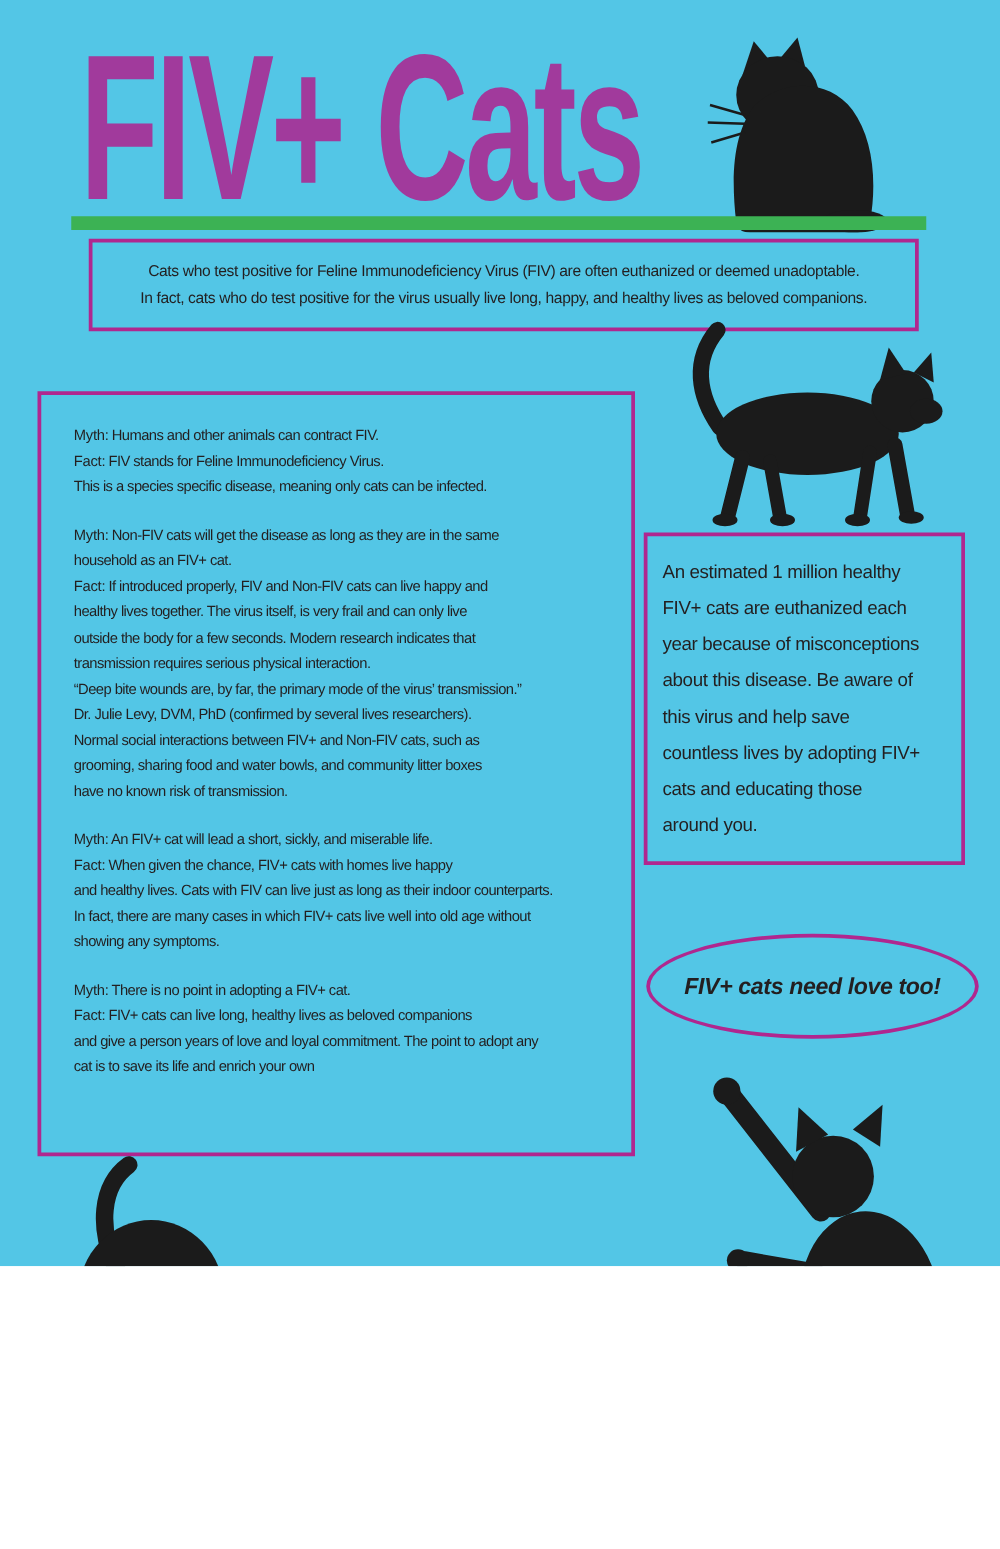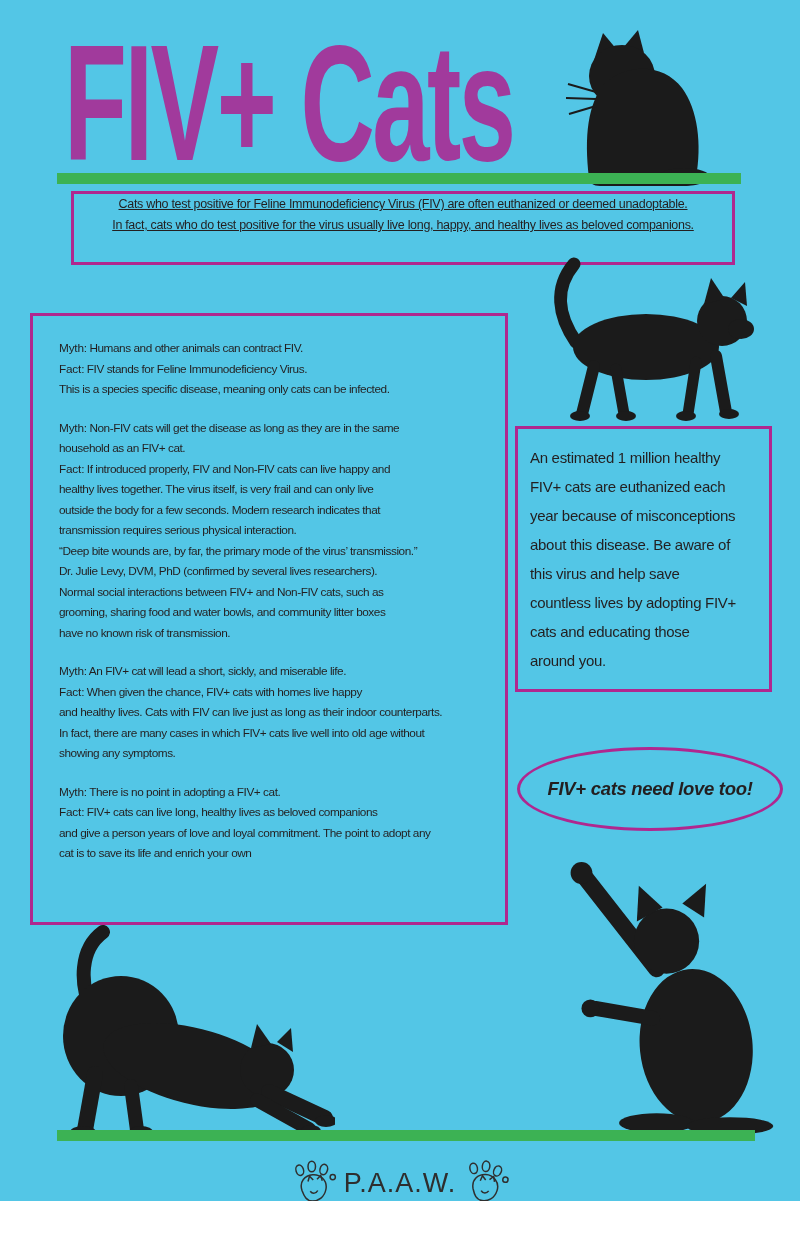--- a/index.html
+++ b/index.html
@@ -1,32 +1,32 @@
 <!DOCTYPE html>
 <html><head>
 <meta charset="utf-8">
 <style>
   html,body{margin:0;padding:0;}
   #poster{
-    position:relative;width:800px;height:1201px;overflow:hidden;
+    position:relative;width:800px;height:1013px;overflow:hidden;
     background:#53c6e6;font-family:"Liberation Sans",sans-serif;color:#231f20;
   }
   .abs{position:absolute;}
   
   #title{
     left:64px;top:20px;font-size:166px;line-height:1;font-weight:700;
     color:#a13a9c;transform:scaleX(0.62);transform-origin:top left;
     letter-spacing:-4px;white-space:nowrap;
   }
   .greenbar{background:#3cb254;height:11px;}
   #greenbar-top{left:57px;top:173px;width:684px;}
   #greenbar-bottom{left:57px;top:1130px;width:698px;}
   .pbox{border:3px solid #b0278f;box-sizing:border-box;}
   
-  #intro-box{left:71px;top:191px;width:664px;height:74px;display:flex;justify-content:center;text-decoration:underline;}
+  #intro-box{left:71px;top:191px;width:664px;height:74px;display:flex;align-items:center;justify-content:center;}
   #intro-box .txt{font-size:12.5px;line-height:21px;letter-spacing:-0.3px;text-align:center;white-space:pre-line;}
   
   #myth-box{left:30px;top:313px;width:478px;height:612px;padding:22px 8px 0 26px;}
   #myth-box .section{margin-bottom:18px;font-size:11.8px;line-height:20.5px;letter-spacing:-0.45px;}
   #myth-box b{font-weight:400;letter-spacing:-0.2px;}
   .txt{white-space:pre-line;}
   
   #stat-box{left:515px;top:426px;width:257px;height:266px;padding:14px 12px;}
   #stat-box .txt{font-size:15px;line-height:29px;letter-spacing:-0.3px;white-space:pre-line;}
   

